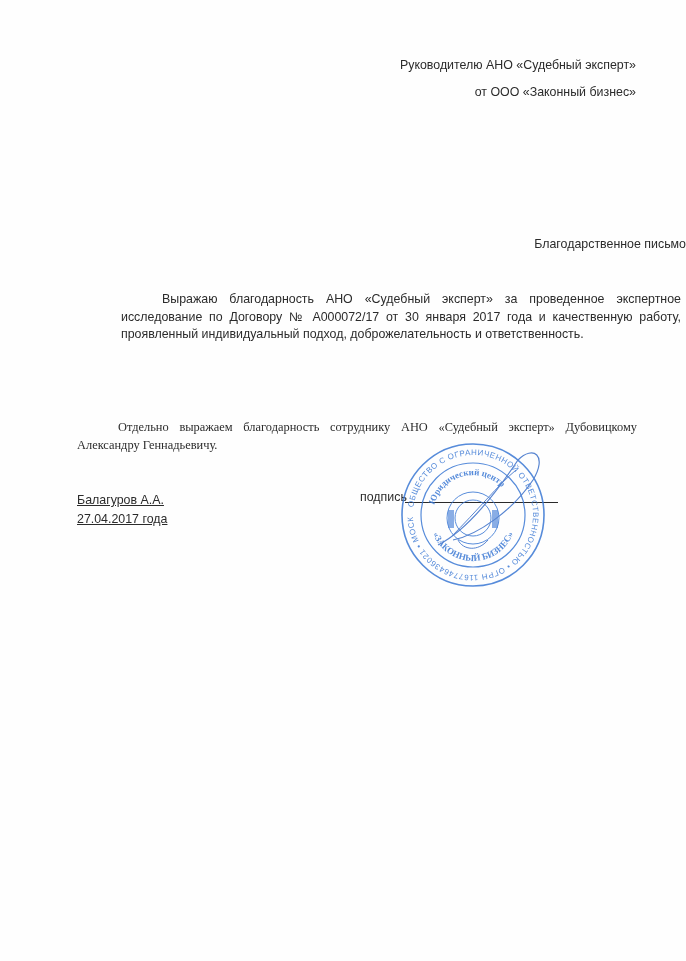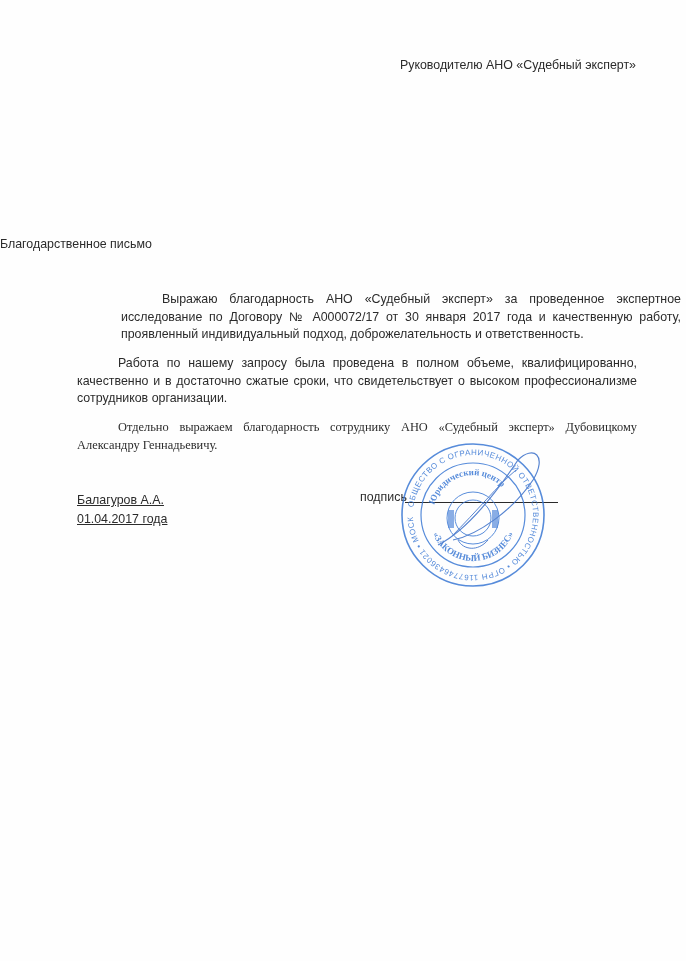--- a/index.html
+++ b/index.html
@@ -27,21 +27,21 @@
       right: 50px;
       top: 52px;
       text-align: right;
       line-height: 27px;
     }
     .title {
       position: absolute;
       left: 0;
       width: 686px;
       top: 237px;
-      text-align: left;
+      text-align: right;
     }
     .body-text {
       position: absolute;
       left: 77px;
       width: 560px;
       text-align: justify;
       line-height: 17.5px;
     }
     .body-text p {
       margin: 0;
@@ -80,37 +80,35 @@
       opacity: 0.85;
     }
   </style>
 </head>
 <body>
 
 <div class="page">
 
   <div class="addressee">
     <div>Руководителю АНО «Судебный эксперт»</div>
+    <div>от ООО «Законный бизнес»</div>
   </div>
 
   <div class="title">Благодарственное письмо</div>
 
   <div class="body-text p1">
     <p>Выражаю благодарность АНО «Судебный эксперт» за проведенное экспертное исследование по Договору № А000072/17 от 30 января 2017 года и качественную работу, проявленный индивидуальный подход, доброжелательность и ответственность.</p>
   </div>
-  <div class="body-text p2">
-    <p>Работа по нашему запросу была проведена в полном объеме, квалифицированно, качественно и в достаточно сжатые сроки, что свидетельствует о высоком профессионализме сотрудников организации.</p>
-  </div>
   <div class="body-text p3">
     <p>Отдельно выражаем благодарность сотруднику  АНО «Судебный эксперт» Дубовицкому Александру Геннадьевичу.</p>
   </div>
 
   <div class="signer">
     <div>Балагуров А.А.</div>
-    <div>01.04.2017 года</div>
+    <div>27.04.2017 года</div>
   </div>
 
   <div class="sign-label">подпись</div>
   <div class="sign-line"></div>
 
   <svg class="stamp" viewBox="0 0 150 150" xmlns="http://www.w3.org/2000/svg">
     <defs>
       <path id="outerArc" d="M 75,75 m -60,0 a 60,60 0 1,1 120,0 a 60,60 0 1,1 -120,0"></path>
       <path id="innerArcTop" d="M 35,75 a 40,40 0 0,1 80,0"></path>
       <path id="innerArcBot" d="M 32,78 a 43,43 0 0,0 86,0"></path>

